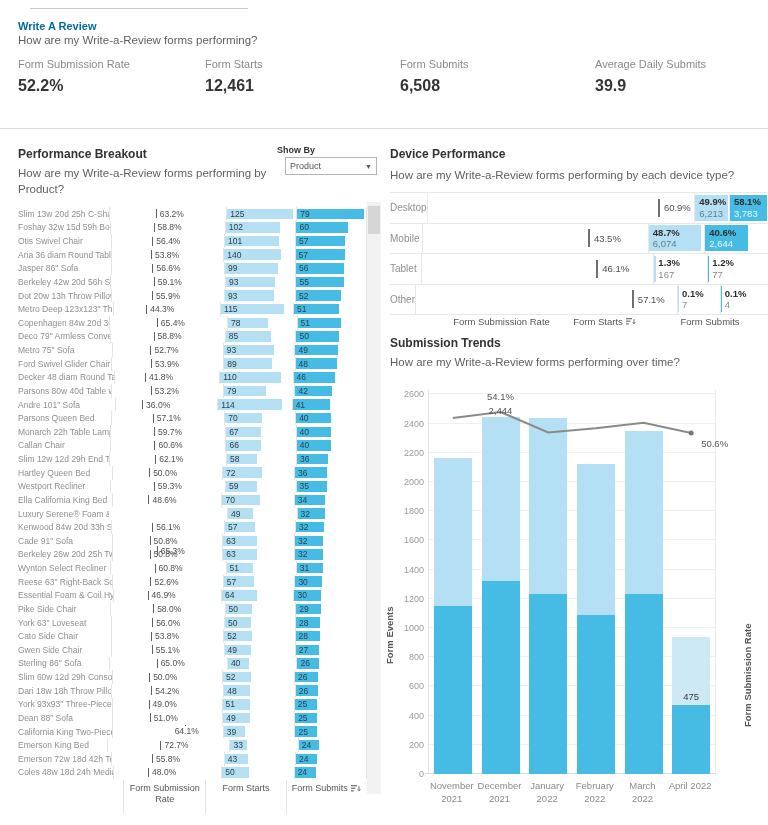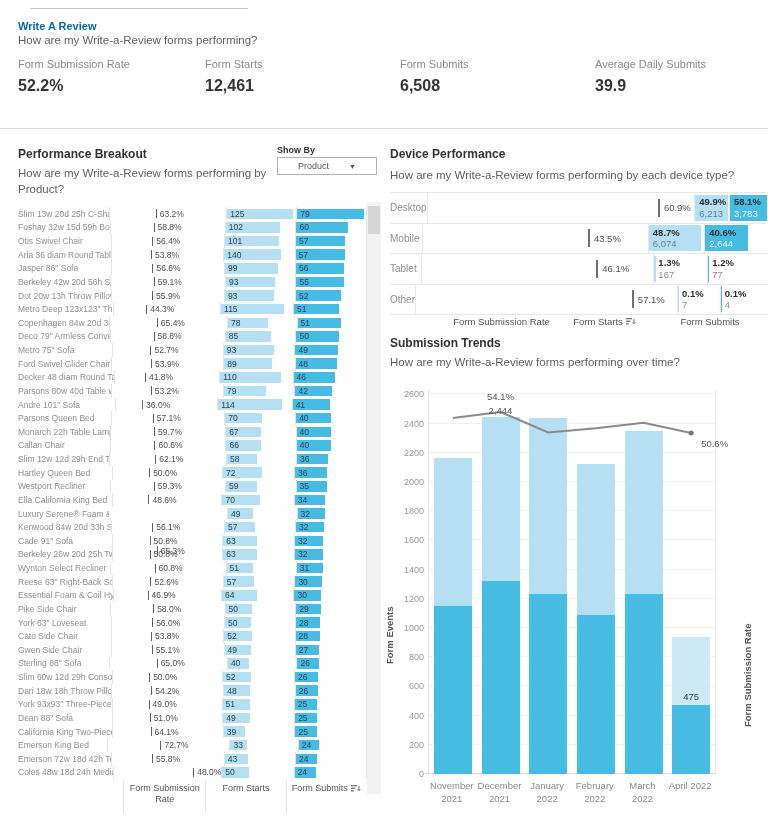--- a/index.html
+++ b/index.html
@@ -18,21 +18,21 @@
 
   
   .sec-title{font-size:12px;font-weight:bold;color:#323232;}
   .sec-sub{font-size:11.5px;color:#5f5f5f;line-height:16px;}
 
   
   #breakout{left:18px;top:147px;width:366px;}
   #showby{position:absolute;left:259px;top:-2px;width:100px;}
   #showby .sb-label{font-size:9px;font-weight:bold;color:#333;margin-bottom:2px;}
   #showby .sb-box{border:1px solid #b3b3b3;height:16px;font-size:9px;color:#555;
-    display:flex;align-items:center;padding:0 20px;justify-content:space-between;background:#fff;}
+    display:flex;align-items:center;padding:0 4px;justify-content:space-between;background:#fff;margin-left:8px;}
   #breakout-sub{width:250px;margin-top:4px;}
   #breakout-rows{position:absolute;left:0;top:60px;width:348px;border-right:1px solid #e4e4e4;}
   .br-row{display:flex;height:13.64px;align-items:center;}
   .br-label{width:106px;font-size:8.5px;color:#8f8f8f;white-space:nowrap;overflow:hidden;}
   .br-rate{width:82px;align-self:stretch;border-left:1px solid #e4e4e4;
     display:flex;align-items:center;font-size:8.5px;color:#4e4e4e;white-space:nowrap;}
   .br-tick{display:inline-block;width:1px;height:9px;background:#606060;margin-right:3px;flex:0 0 1px;}
   .br-cell{width:80px;align-self:stretch;border-left:1px solid #e4e4e4;
     position:relative;display:flex;align-items:center;}
   .bar{height:10.5px;}
@@ -682,21 +682,21 @@
           <div class="bar" style="width: 37.1212%; background: rgb(181, 223, 242);"></div>
           <span class="bar-lab">49</span>
         </div>
         <div class="br-cell">
           <div class="bar" style="width: 30.8642%; background: rgb(70, 188, 228);"></div>
           <span class="bar-lab">25</span>
         </div>
       </div>
       <div class="br-row">
         <div class="br-label">California King Two-Piece ..</div>
-        <div class="br-rate" style="padding-left: 38px;">
+        <div class="br-rate" style="padding-left: 38px; flex-direction: column;">
           <span class="br-tick"></span>
           <span>64.1%</span>
         </div>
         <div class="br-cell">
           <div class="bar" style="width: 29.5455%; background: rgb(181, 223, 242);"></div>
           <span class="bar-lab">39</span>
         </div>
         <div class="br-cell">
           <div class="bar" style="width: 30.8642%; background: rgb(70, 188, 228);"></div>
           <span class="bar-lab">25</span>
@@ -727,21 +727,21 @@
           <div class="bar" style="width: 32.5758%; background: rgb(181, 223, 242);"></div>
           <span class="bar-lab">43</span>
         </div>
         <div class="br-cell">
           <div class="bar" style="width: 29.6296%; background: rgb(70, 188, 228);"></div>
           <span class="bar-lab">24</span>
         </div>
       </div>
       <div class="br-row">
         <div class="br-label">Coles 48w 18d 24h Media ..</div>
-        <div class="br-rate" style="padding-left: 34.56px; justify-content: flex-end;">
+        <div class="br-rate" style="padding-left: 34.56px;">
           <span class="br-tick"></span>
           <span>48.0%</span>
         </div>
         <div class="br-cell">
           <div class="bar" style="width: 37.8788%; background: rgb(181, 223, 242);"></div>
           <span class="bar-lab">50</span>
         </div>
         <div class="br-cell">
           <div class="bar" style="width: 29.6296%; background: rgb(70, 188, 228);"></div>
           <span class="bar-lab">24</span>

